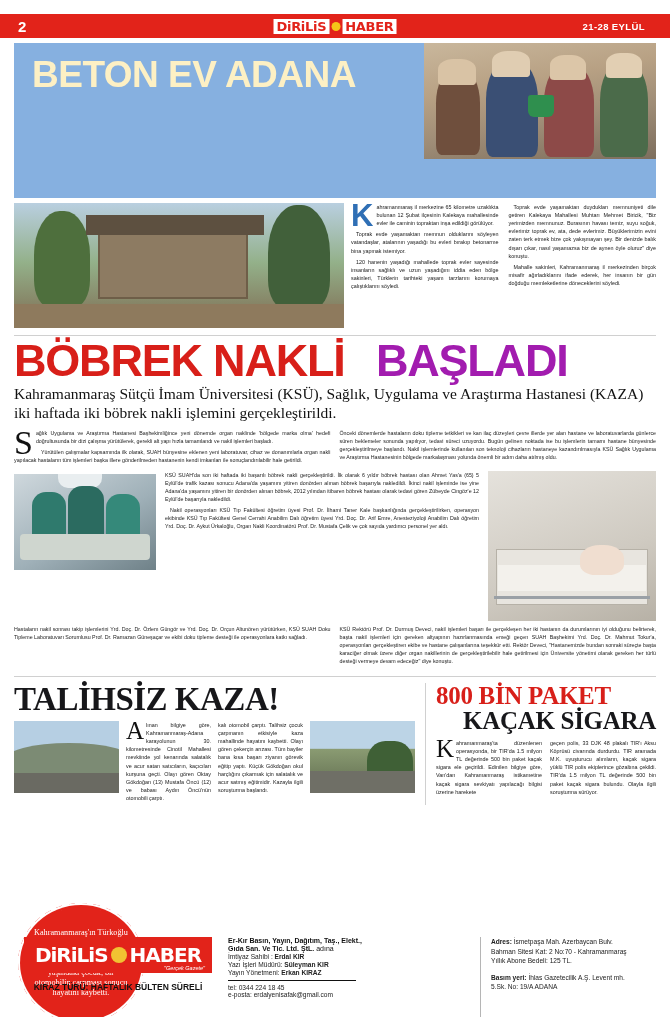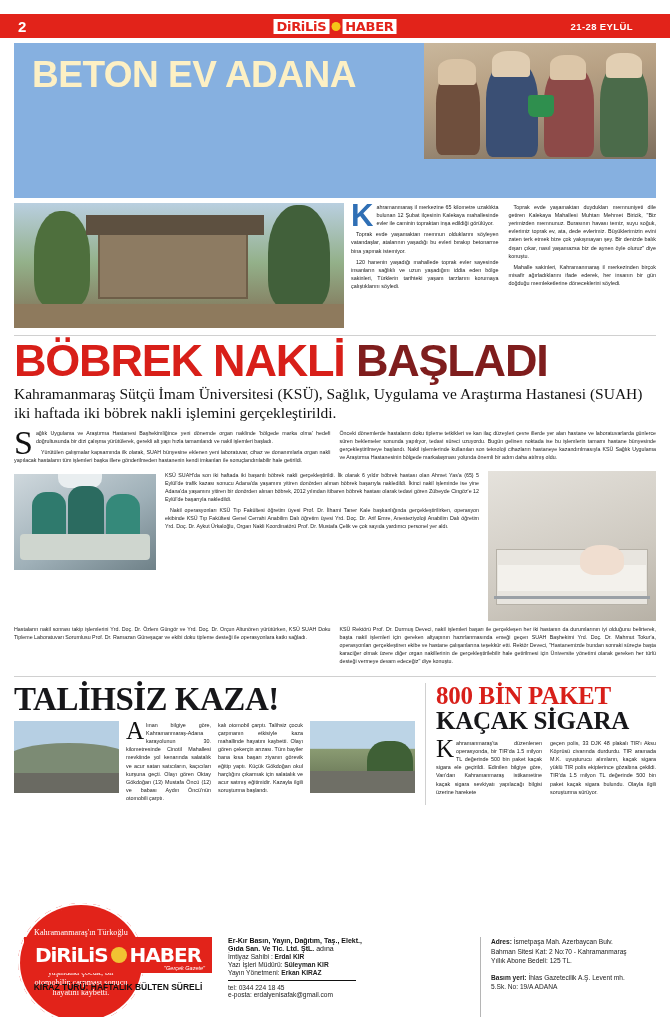--- a/index.html
+++ b/index.html
@@ -25,21 +25,21 @@
     position:absolute; left:50%; transform:translateX(-50%);
     display:flex; align-items:center; gap:2px;
   }
   .mini-word {
     background:#ffffff; color:#e2231a; font-weight:bold; font-size:13px;
     font-family:"DejaVu Sans", sans-serif;
     padding:0 3px; line-height:15px; letter-spacing:-0.3px;
   }
   .mini-dot { width:9px; height:9px; border-radius:50%; background:#f5c518; display:inline-block; }
   .topbar .dates {
-    color:#ffffff; font-weight:bold; font-size:9.5px; position:absolute; right:37px; letter-spacing:0.4px;
+    color:#ffffff; font-weight:bold; font-size:9.5px; position:absolute; right:25px; letter-spacing:0.4px;
   }
 
   
   .hero { position:relative; height:155px; margin-top:5px; background:#86b0e0; overflow:hidden; }
   .hero-photo {
     position:absolute; right:0; top:0; width:232px; height:116px;
     background:
       linear-gradient(170deg,#c9b79c 0%,#b8a184 35%,#9e8c76 65%,#7d6e5d 100%);
     overflow:hidden;
   }
@@ -90,21 +90,21 @@
   .art1-cols p.first { text-indent:0; }
 
   hr.rule { border:0; border-top:1px solid #d0d0d0; margin:7px 0 4px 0; }
 
   
   .mainhead {
     font-weight:bold; font-size:45px; line-height:0.95; letter-spacing:-1.2px;
     margin:4px 0 2px 0; font-family:"Liberation Sans", sans-serif;
   }
   .mainhead .red { color:#d81f19; }
-  .mainhead .blk { color:#7f1d1d; }
+  .mainhead .blk { color:#a21caf;margin-left:20px; }
   .maindeck {
     font-family:"Liberation Serif", serif; font-size:15.5px; line-height:1.22;
     color:#111; margin-bottom:6px;
   }
 
   
   .art2 { position:relative; font-size:5.3px; line-height:1.52; color:#1a1a1a; text-align:justify; }
   .art2-top { display:flex; gap:9px; }
   .art2-top .col { flex:1; }
   .dropcap-blk {
@@ -141,21 +141,21 @@
   .head-talihsiz {
     font-family:"Liberation Serif", serif; font-weight:bold; font-size:33px;
     color:#17171a; letter-spacing:-0.5px; line-height:1; margin-bottom:5px;
   }
   .head-500 {
     font-family:"Liberation Serif", serif; font-weight:bold; font-size:25px;
     color:#d81f19; line-height:1.02; letter-spacing:-0.3px;
   }
   .head-kacak {
     font-family:"Liberation Serif", serif; font-weight:bold; font-size:25px;
-    color:#17171a; line-height:1.02; letter-spacing:-0.3px; margin-bottom:5px;
+    color:#17171a; line-height:1.02; letter-spacing:-0.3px; margin-bottom:5px;text-align:right;
   }
 
   .bl-row { display:flex; gap:7px; }
   .ph-small { width:105px; height:72px; position:relative; overflow:hidden;
     background:linear-gradient(180deg,#b6cfe3 0%,#b6cfe3 42%,#8d9c7e 43%,#6d6a55 100%); }
   .ph-small .hill { position:absolute; left:-10px; top:22px; width:130px; height:34px; background:#7c8b74; border-radius:50% 50% 0 0;}
   .ph-small .road { position:absolute; left:0; bottom:0; width:100%; height:20px; background:#6a6a62;}
   .ph-small2 { width:105px; height:72px; position:relative; overflow:hidden;
     background:linear-gradient(180deg,#bcd4e6 0%,#bcd4e6 38%,#8a9b72 39%,#5e6a4e 100%); }
   .ph-small2 .bushes{position:absolute;right:2px;top:20px;width:46px;height:50px;background:#3f6036;border-radius:40% 40% 18% 18%;}
@@ -264,21 +264,21 @@
       </div>
     </div>
   </div>
 
   <hr class="rule">
 
   <div class="mainhead">
     <span class="red">BÖBREK NAKLİ</span>
     <span class="blk">BAŞLADI</span>
   </div>
-  <div class="maindeck">Kahramanmaraş Sütçü İmam Üniversitesi (KSÜ), Sağlık, Uygulama ve Araştırma Hastanesi (SUAH) iki haftada iki böbrek nakli işlemini gerçekleştirildi.</div>
+  <div class="maindeck">Kahramanmaraş Sütçü İmam Üniversitesi (KSÜ), Sağlık, Uygulama ve Araştırma Hastanesi (KAZA) iki haftada iki böbrek nakli işlemini gerçekleştirildi.</div>
 
   <div class="art2">
 
     <div class="art2-top">
       <div class="col">
         <p class="first"><span class="dropcap-blk">S</span><span>ağlık Uygulama ve Araştırma Hastanesi Başhekimliğince yeni dönemde organ naklinde 'bölgede marka olma' hedefi doğrultusunda bir dizi çalışma yürütülerek, gerekli alt yapı hızla tamamlandı ve nakil işlemleri başladı.</span></p>
         <p>Yürütülen çalışmalar kapsamında ilk olarak, SUAH bünyesine eklenen yeni laboratuvar, cihaz ve donanımlarla organ nakli yapılacak hastaların tüm işlemleri başka illere gönderilmeden hastanenin kendi imkanları ile sonuçlandırılabilir hale getirildi.</p>
       </div>
       <div class="col">
         <p class="first">Önceki dönemlerde hastaların doku tipleme tetkikleri ve kan ilaç düzeyleri çevre illerde yer alan hastane ve laboratuvarlarda günlerce süren beklemeler sonunda yapılıyor, tedavi süreci uzuyordu. Bugün gelinen noktada ise bu işlemlerin tamamı hastane bünyesinde gerçekleştirilmeye başlandı. Nakil işlemlerinde kullanılan son teknoloji cihazların hastaneye kazandırılmasıyla KSÜ Sağlık Uygulama ve Araştırma Hastanesinin bölgede markalaşması yolunda önemli bir adım daha atılmış oldu.</p>

